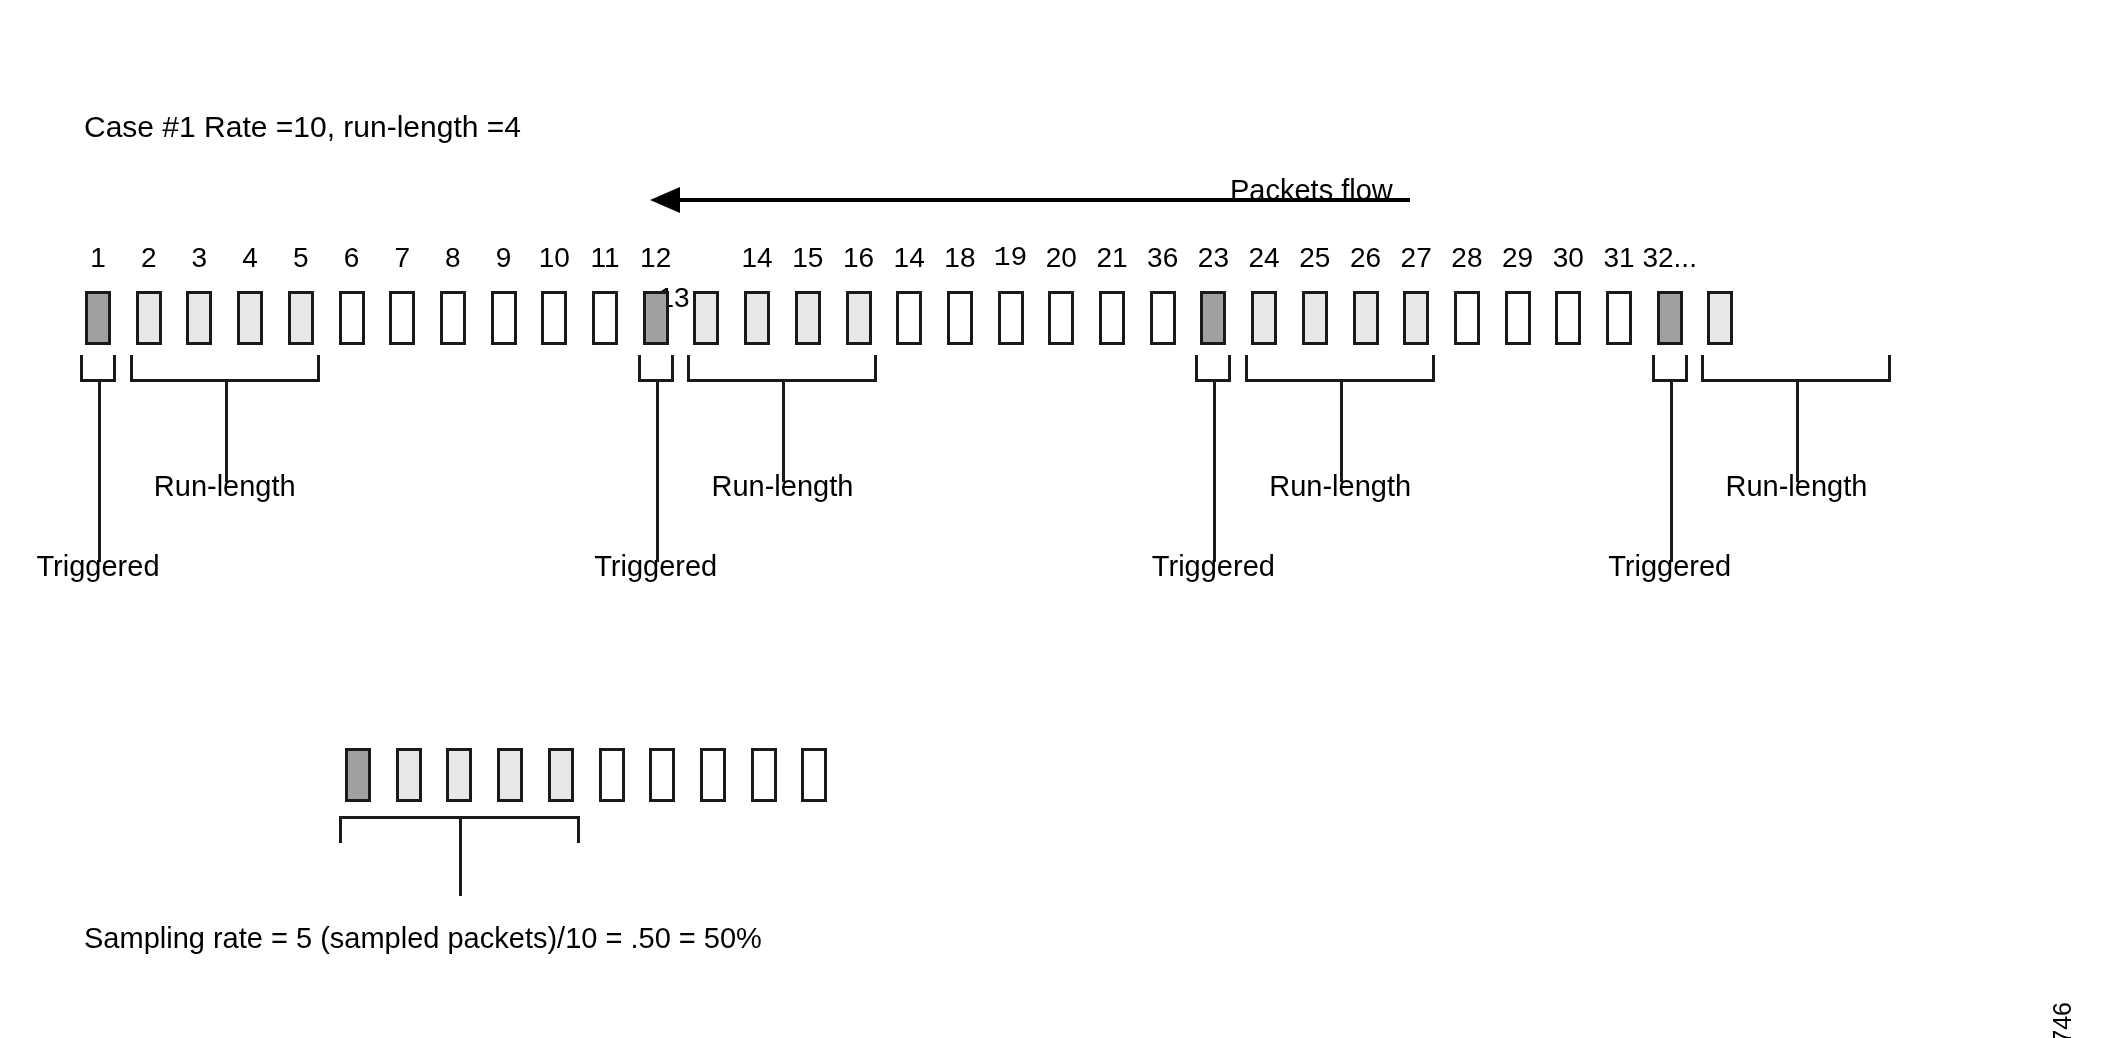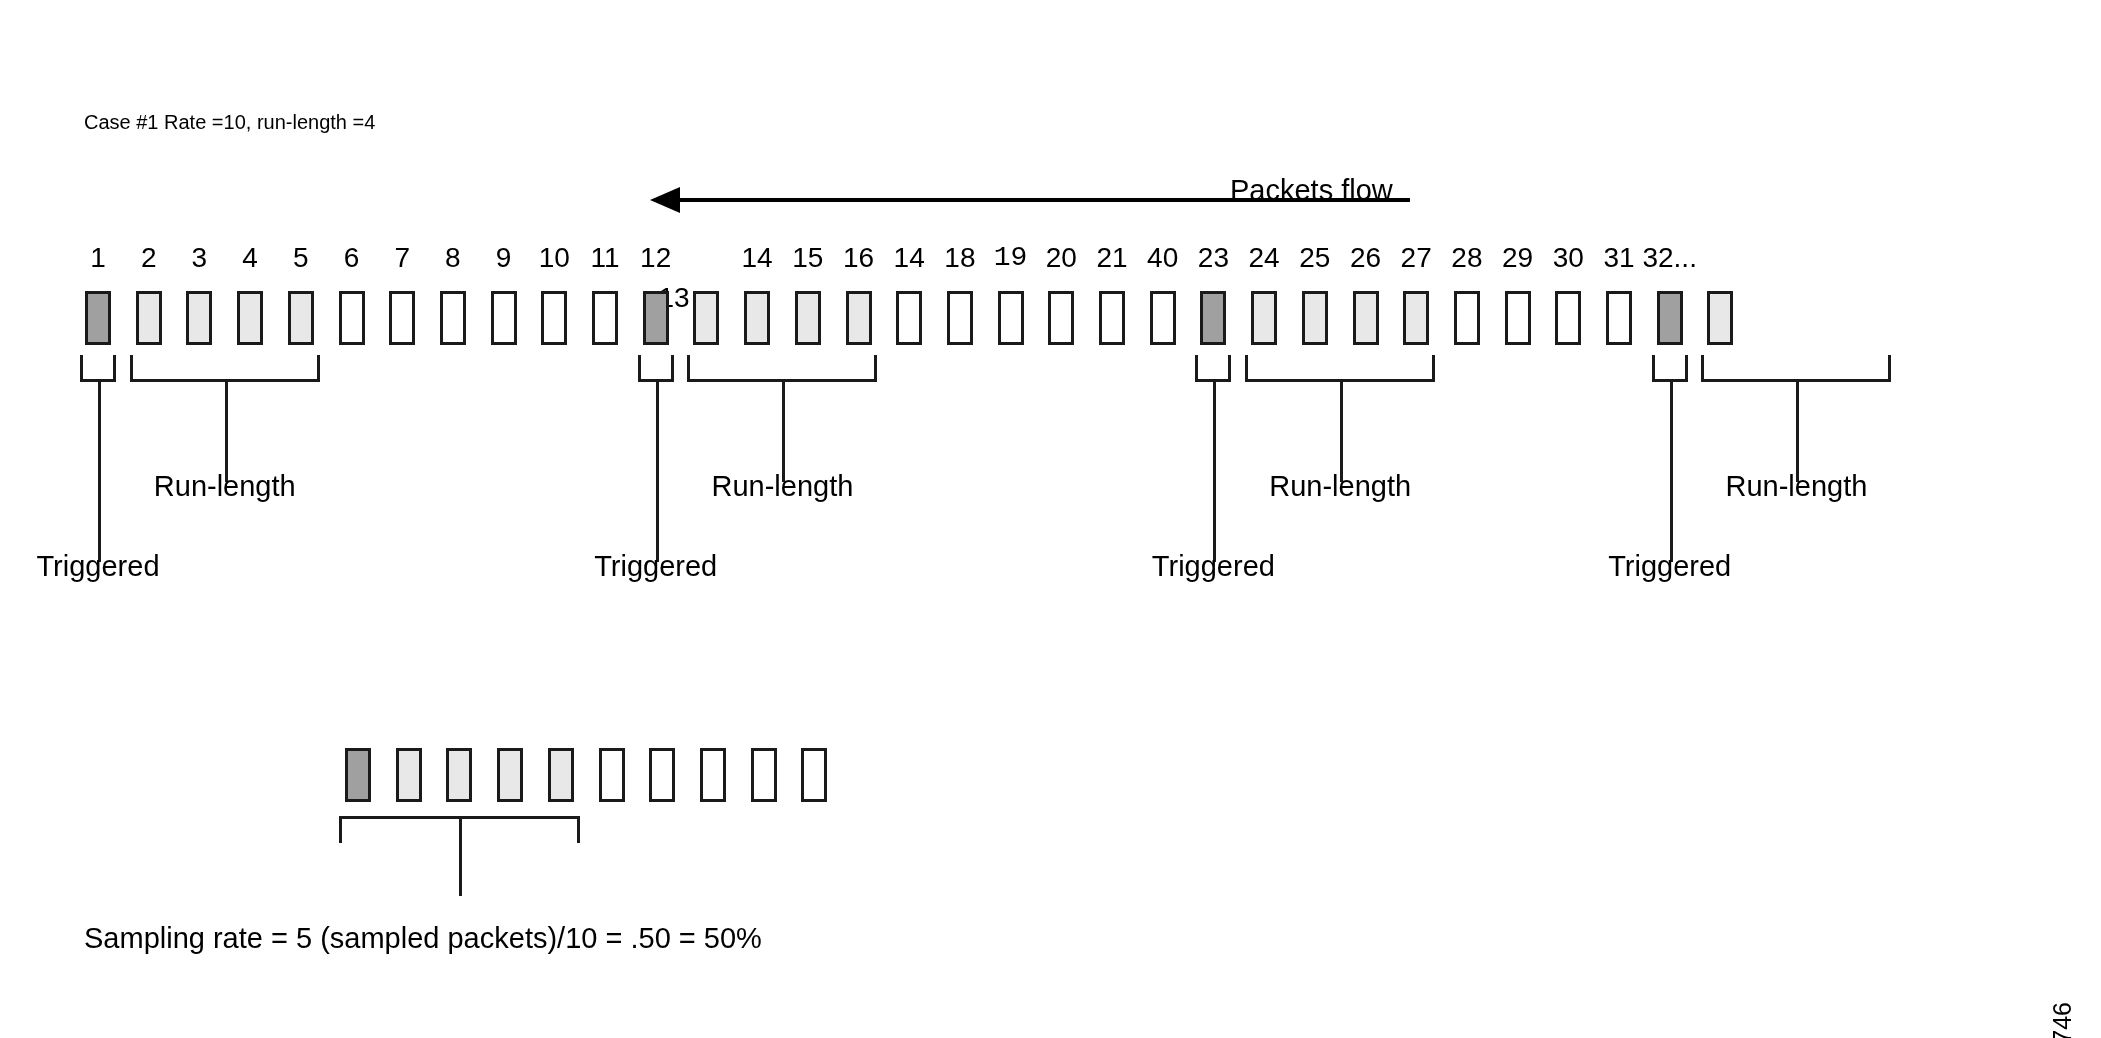--- a/index.html
+++ b/index.html
@@ -31,21 +31,21 @@
     top: 52px;
     font-size: 42px;
     font-weight: 400;
     letter-spacing: -0.2px;
     white-space: nowrap;
     line-height: 1;
   }
   #subtitle {
     left: 84px;
     top: 112px;
-    font-size: 20px;
+    font-size: 30px;
     font-weight: 400;
     white-space: nowrap;
     line-height: 1;
   }
 
   
   #flow-wrap {
     left: 650px;
     top: 180px;
     width: 760px;
@@ -170,21 +170,21 @@
       <div class="abs tick-num" style="left: 655.7px;">12</div>
       <div class="abs tick-num" style="left: 674px; margin-top: 40px;">13</div>
       <div class="abs tick-num" style="left: 757.1px;">14</div>
       <div class="abs tick-num" style="left: 807.8px;">15</div>
       <div class="abs tick-num" style="left: 858.5px;">16</div>
       <div class="abs tick-num" style="left: 909.2px;">14</div>
       <div class="abs tick-num" style="left: 959.9px;">18</div>
       <div class="abs tick-num" style="left: 1010.6px; font-family: Liberation Mono, monospace;">19</div>
       <div class="abs tick-num" style="left: 1061.3px;">20</div>
       <div class="abs tick-num" style="left: 1112px;">21</div>
-      <div class="abs tick-num" style="left: 1162.7px;">40</div>
+      <div class="abs tick-num" style="left: 1162.7px;">36</div>
       <div class="abs tick-num" style="left: 1213.4px;">23</div>
       <div class="abs tick-num" style="left: 1264.1px;">24</div>
       <div class="abs tick-num" style="left: 1314.8px;">25</div>
       <div class="abs tick-num" style="left: 1365.5px;">26</div>
       <div class="abs tick-num" style="left: 1416.2px;">27</div>
       <div class="abs tick-num" style="left: 1466.9px;">28</div>
       <div class="abs tick-num" style="left: 1517.6px;">29</div>
       <div class="abs tick-num" style="left: 1568.3px;">30</div>
       <div class="abs tick-num" style="left: 1619px;">31</div>
       <div class="abs tick-num" style="left: 1669.7px; text-align: center;">32...</div>

